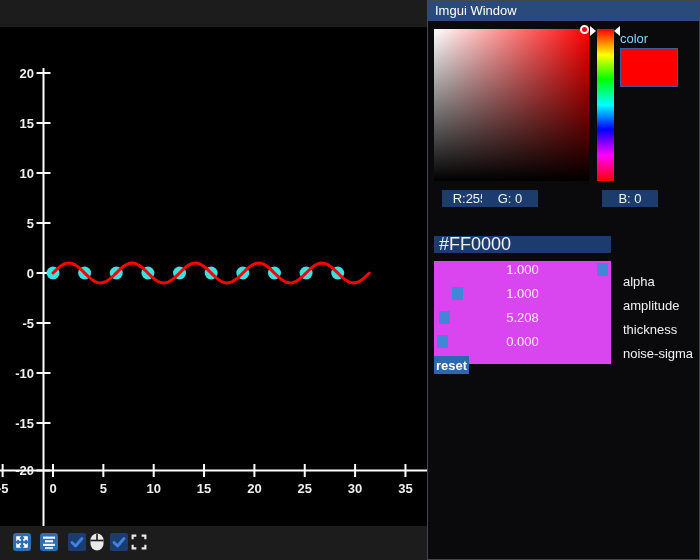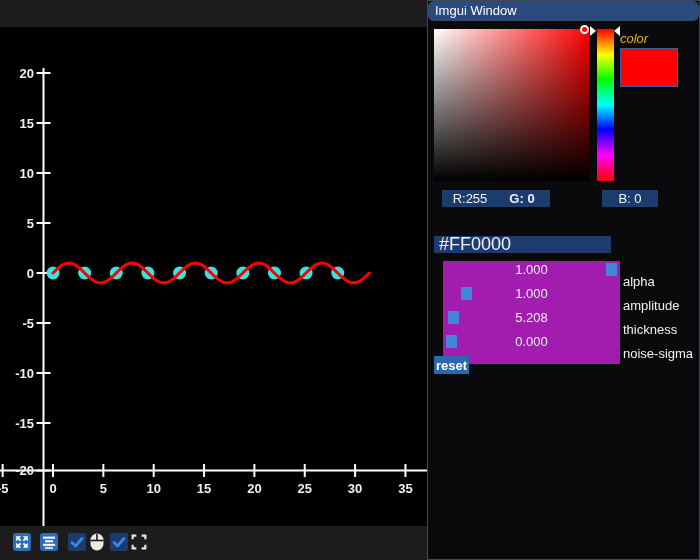--- a/index.html
+++ b/index.html
@@ -31,30 +31,30 @@
                border-radius:50%; background:#ff0000; }
   .hue-bar { position:absolute; left:169px; top:28px; width:17px; height:152px;
              background:linear-gradient(to bottom, #ff0000 0%, #ffff00 17%, #00ff00 33%,
                         #00ffff 50%, #0000ff 66%, #ff00ff 83%, #ff0000 100%); }
   .hue-tri-left  { position:absolute; left:162px; top:25px; width:0; height:0;
                    border-top:5px solid transparent; border-bottom:5px solid transparent;
                    border-left:6px solid #ffffff; }
   .hue-tri-right { position:absolute; left:186px; top:25px; width:0; height:0;
                    border-top:5px solid transparent; border-bottom:5px solid transparent;
                    border-right:6px solid #ffffff; }
-  .color-label { position:absolute; left:192px; top:30px; color:#eab308; font-size:13px;font-style:italic; }
+  .color-label { position:absolute; left:192px; top:30px; color:#7dd3fc; font-size:13px; }
   .swatch { position:absolute; left:192px; top:47px; width:58px; height:39px;
             background:#ff0000; border:1px solid #3c5e96; }
   .field-row { position:absolute; left:6px; width:186px; height:17px; }
   .field { position:absolute; top:0; width:56px; height:17px; background:#1d3c6e; color:#f2f2f2;
            font-size:13px; line-height:17px; text-align:center; }
   .hex-field { position:absolute; left:6px; top:235px; width:177px; height:17px; background:#1d3c6e;
                color:#f2f2f2; font-size:18px; line-height:17px; padding-left:5px; }
   .slider-row { position:absolute; left:6px; height:17px; }
-  .slider-frame { position:absolute; left:9px; top:0; width:177px; height:31px; background:#a21caf; }
+  .slider-frame { position:absolute; left:0; top:0; width:177px; height:31px; background:#d946ef; }
   .slider-grab { position:absolute; top:2px; width:11px; height:13px; background:#4187d7; }
   .slider-value { position:absolute; left:0; top:0; width:177px; height:17px; color:#f2f2f2;
                   font-size:13px; line-height:17px; text-align:center; }
   .slider-label { position:absolute; left:189px; top:12px; height:17px; color:#f2f2f2;
                   font-size:13px; line-height:17px; white-space:nowrap; }
   .reset-btn { position:absolute; left:6px; top:355px; width:35px; height:18px; background:#2d68ac;
                border:none; color:#ffffff; font-size:13px; font-family:"Liberation Sans",sans-serif; }
 </style>
 </head>
 <body>
@@ -166,35 +166,35 @@
             <path d="M11 2.5 H14.5 V6"></path>
             <path d="M14.5 11 V14.5 H11"></path>
             <path d="M6 14.5 H2.5 V11"></path>
           </g>
         </svg>
       </div>
     </div>
   </div>
 
   <div class="imgui-window">
-    <div class="title-bar" style="background: rgb(41, 74, 122); border-radius: 6px;">Imgui Window</div>
+    <div class="title-bar" style="background: rgb(41, 74, 122);">Imgui Window</div>
 
     <div class="sv-square">
       <div class="sv-cursor"></div>
     </div>
     <div class="hue-tri-left"></div>
     <div class="hue-bar"></div>
     <div class="hue-tri-right"></div>
 
     <div class="color-label">color</div>
     <div class="swatch" style="background: rgb(255, 0, 0);"></div>
 
     <div class="field-row" id="rgb-row" style="top:189px">
         <div class="field" style="left: 8px;">R:255</div>
-        <div class="field" style="left: 60px; font-weight: bold;">G: 0</div>
+        <div class="field" style="left: 48px;">G: 0</div>
         <div class="field" style="left: 132px; margin-left: 36px;">B: 0</div>
       </div>
 
     <div class="hex-field">#FF0000</div>
 
     <div id="sliders">
         <div class="slider-row" style="top: 260px;">
           <div class="slider-frame">
             <div class="slider-grab" style="left: 163px; background: rgb(65, 135, 215);"></div>
             <div class="slider-value">1.000</div>

